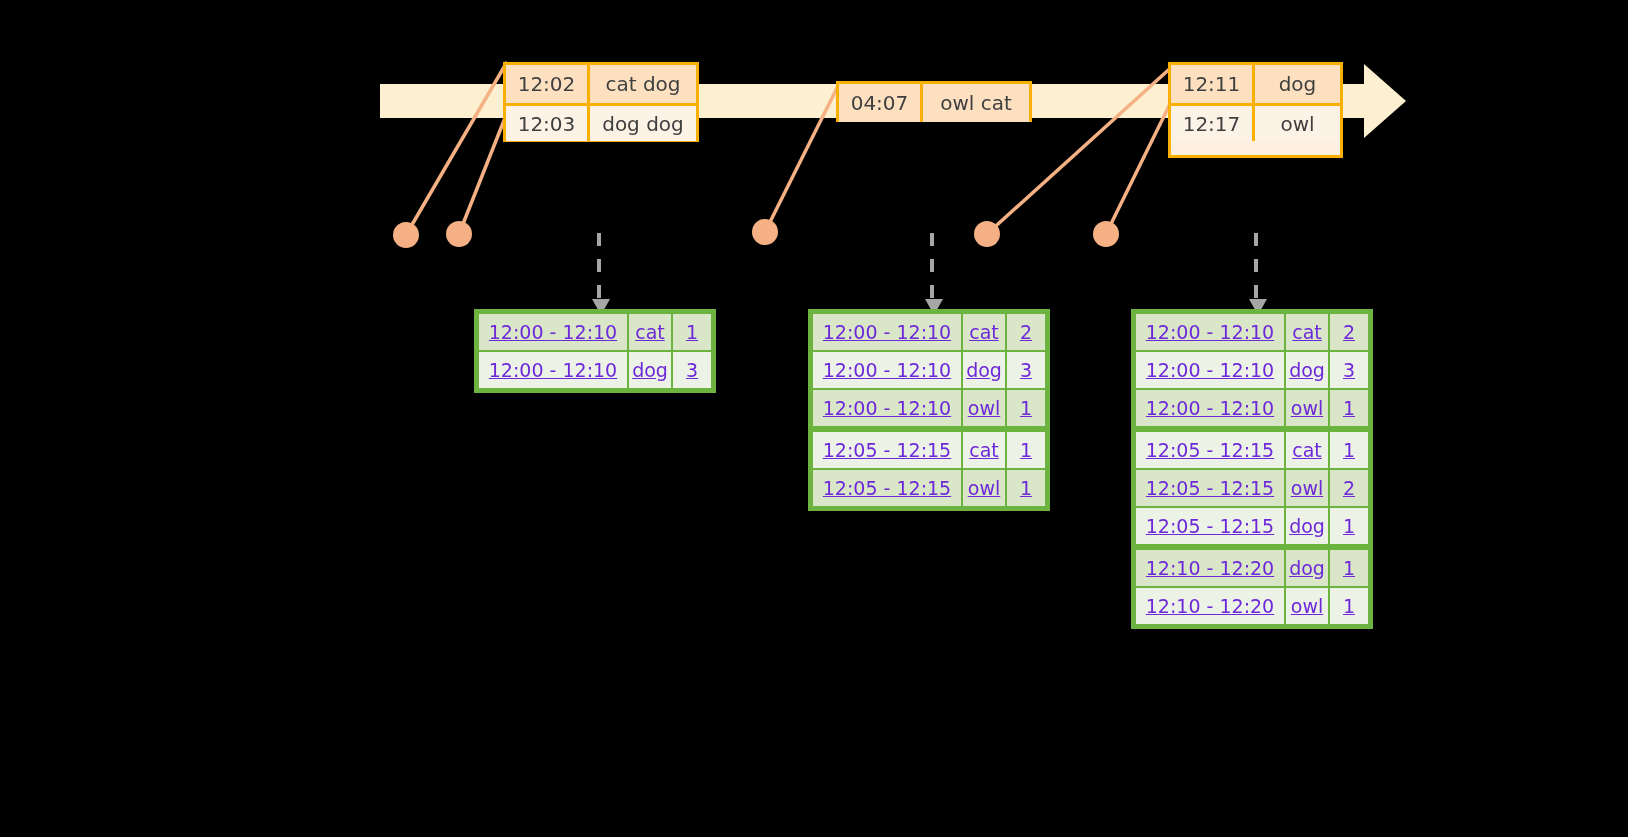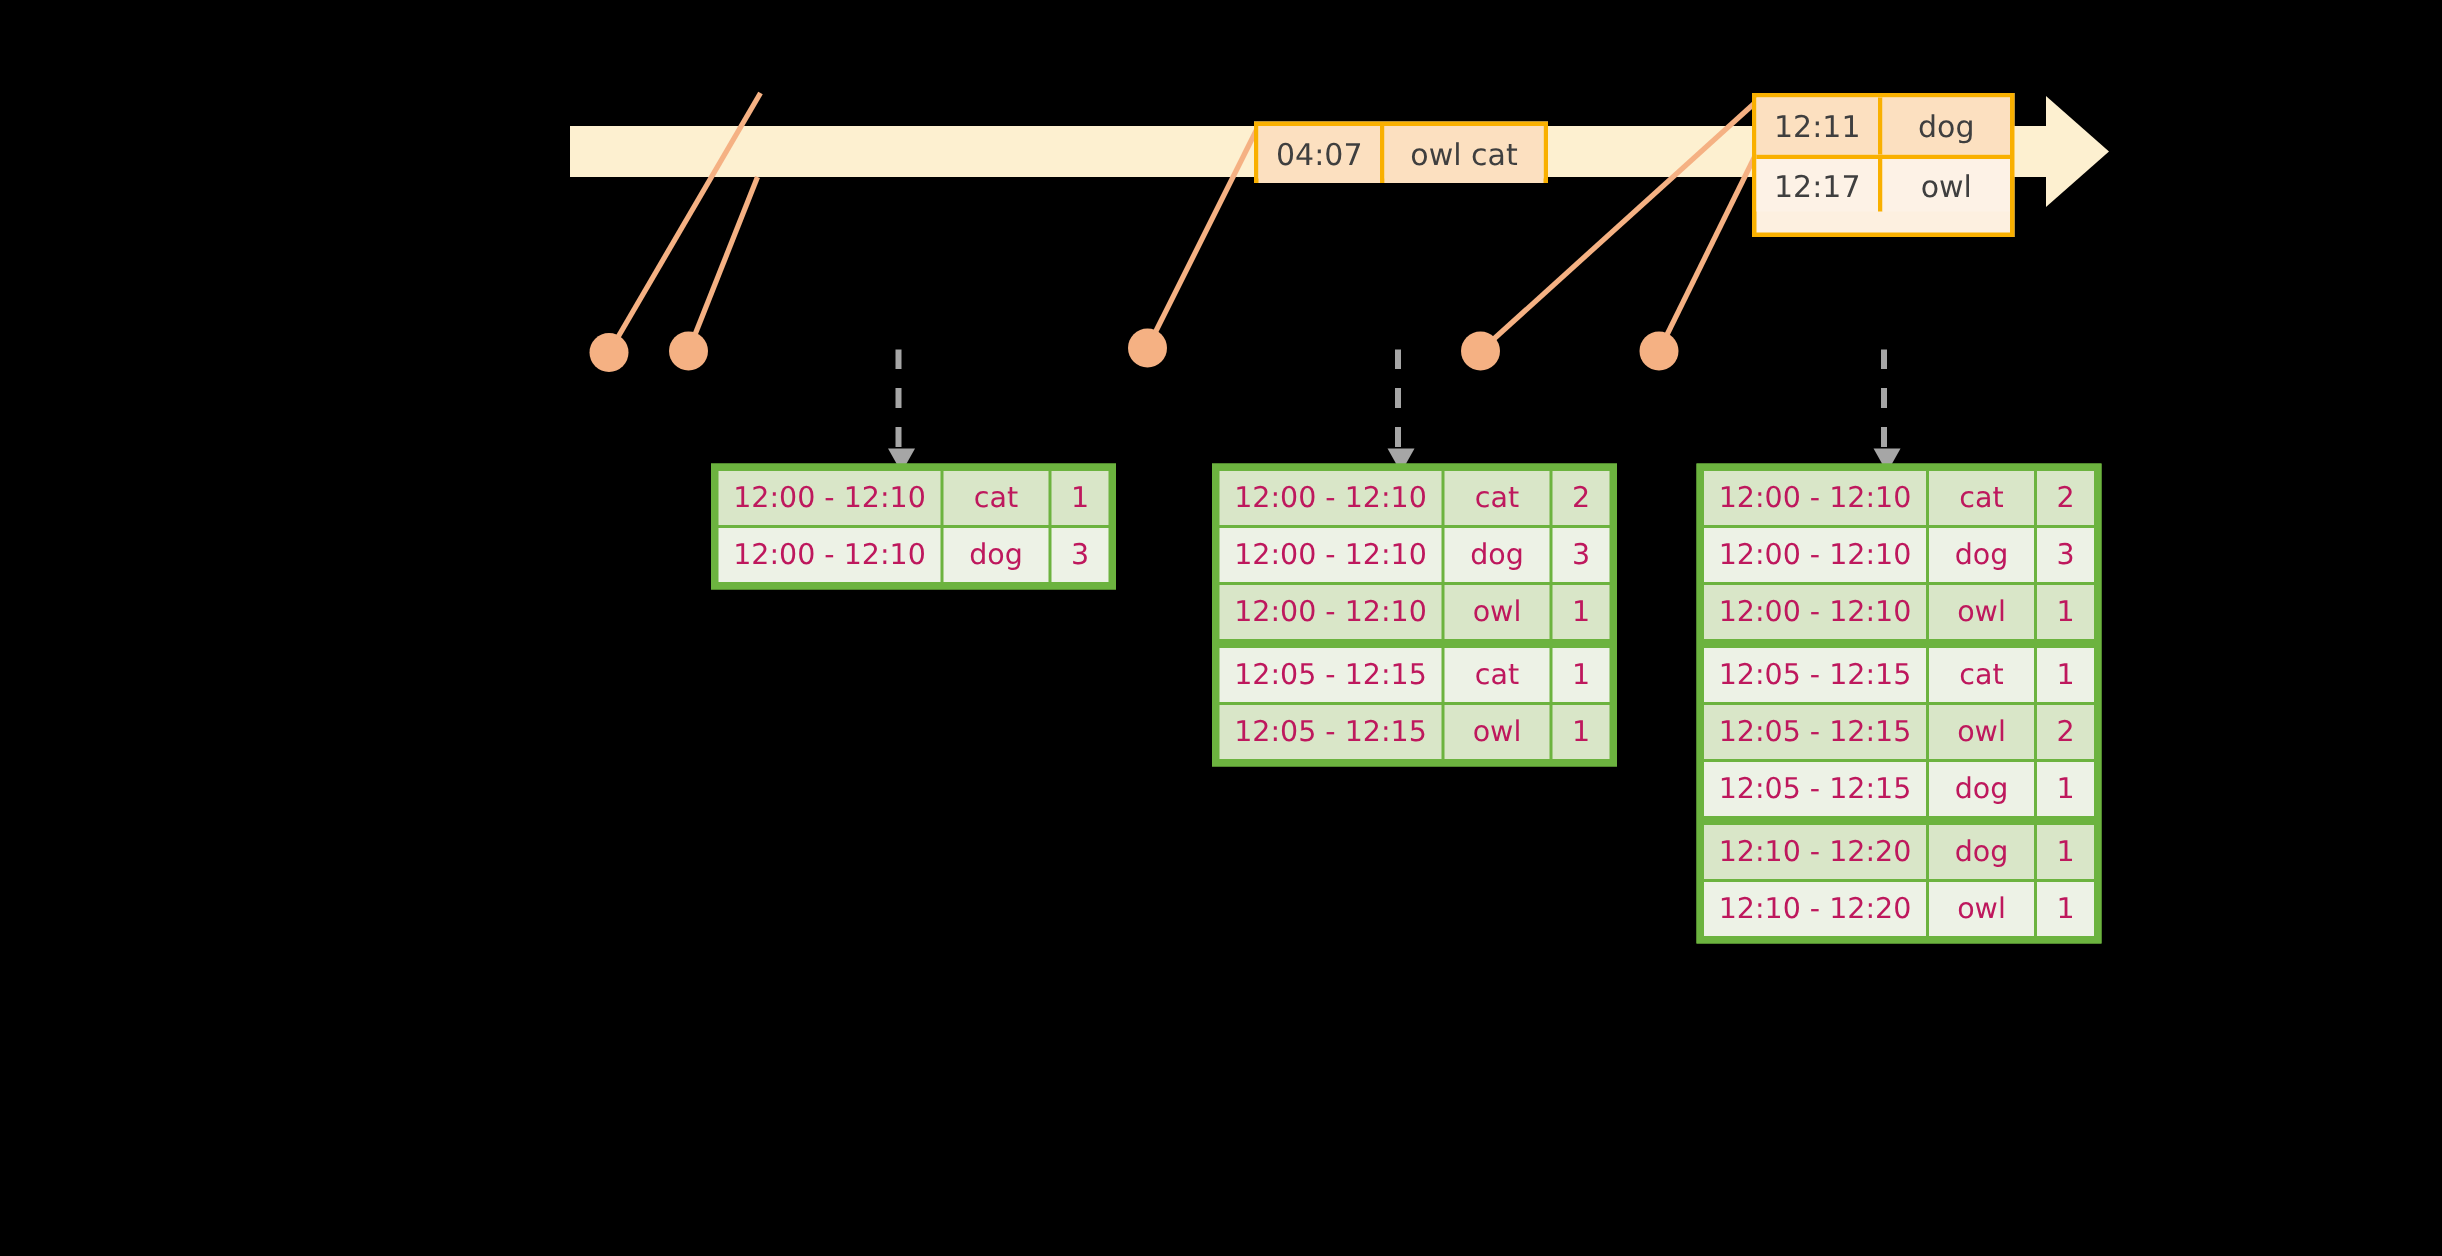--- a/index.html
+++ b/index.html
@@ -54,28 +54,29 @@
   
   .res-table{
     position:absolute;
     border:4px solid #6CB33F;
     box-sizing:border-box;
     background:#6CB33F;
   }
   .res-row{display:flex;height:38px;box-sizing:border-box;}
   .res-row .c{
     display:flex;align-items:center;justify-content:center;
-    font-size:19px;color:#be185d;box-sizing:border-box;
+    font-size:19px;color:#6d28d9;box-sizing:border-box;
     white-space:nowrap;
     margin:1px;
+    text-decoration:underline;
   }
   .res-row.dark .c{background:#D9E6C8;}
   .res-row.light .c{background:#EDF2E6;}
   .res-row .c.range{width:148px;}
-  .res-row .c.key{width:70px;}
+  .res-row .c.key{width:42px;}
   .res-row .c.cnt{width:38px;}
   .grp-sep{height:4px;background:#6CB33F;}
 
   
   .dash-arrow{position:absolute;width:14px;}
   .dash-arrow .ln{
     position:absolute;left:5px;top:0;width:4px;height:100%;
     background:repeating-linear-gradient(to bottom,#A6A6A6 0 13px,transparent 13px 26px);
   }
   .dash-arrow .hd{
@@ -99,20 +100,30 @@
       <line x1="765" y1="232" x2="840" y2="82" stroke="#F5B183" stroke-width="3.5"></line>
       <line x1="987" y1="234" x2="1175" y2="64" stroke="#F5B183" stroke-width="3.5"></line>
       <line x1="1106" y1="234" x2="1170" y2="104" stroke="#F5B183" stroke-width="3.5"></line>
       <circle cx="406" cy="235" r="13" fill="#F5B183"></circle>
       <circle cx="459" cy="234" r="13" fill="#F5B183"></circle>
       <circle cx="765" cy="232" r="13" fill="#F5B183"></circle>
       <circle cx="987" cy="234" r="13" fill="#F5B183"></circle>
       <circle cx="1106" cy="234" r="13" fill="#F5B183"></circle>
     </svg>
 
+  <div class="evt-group" id="evt-0" style="left:503px;top:62px;width:196px;height:80px;">
+      <div class="evt-row dark">
+        <div class="cell time">12:02</div>
+        <div class="cell val">cat dog</div>
+      </div>
+      <div class="evt-row light">
+        <div class="cell time">12:03</div>
+        <div class="cell val">dog dog</div>
+      </div>
+    </div>
   <div class="evt-group" id="evt-1" style="left:836px;top:81px;width:196px;height:41px;">
       <div class="evt-row dark">
         <div class="cell time">04:07</div>
         <div class="cell val">owl cat</div>
       </div>
     </div>
   <div class="evt-group" id="evt-2" style="left:1168px;top:62px;width:175px;height:96px;">
       <div class="evt-row dark">
         <div class="cell time">12:11</div>
         <div class="cell val">dog</div>

